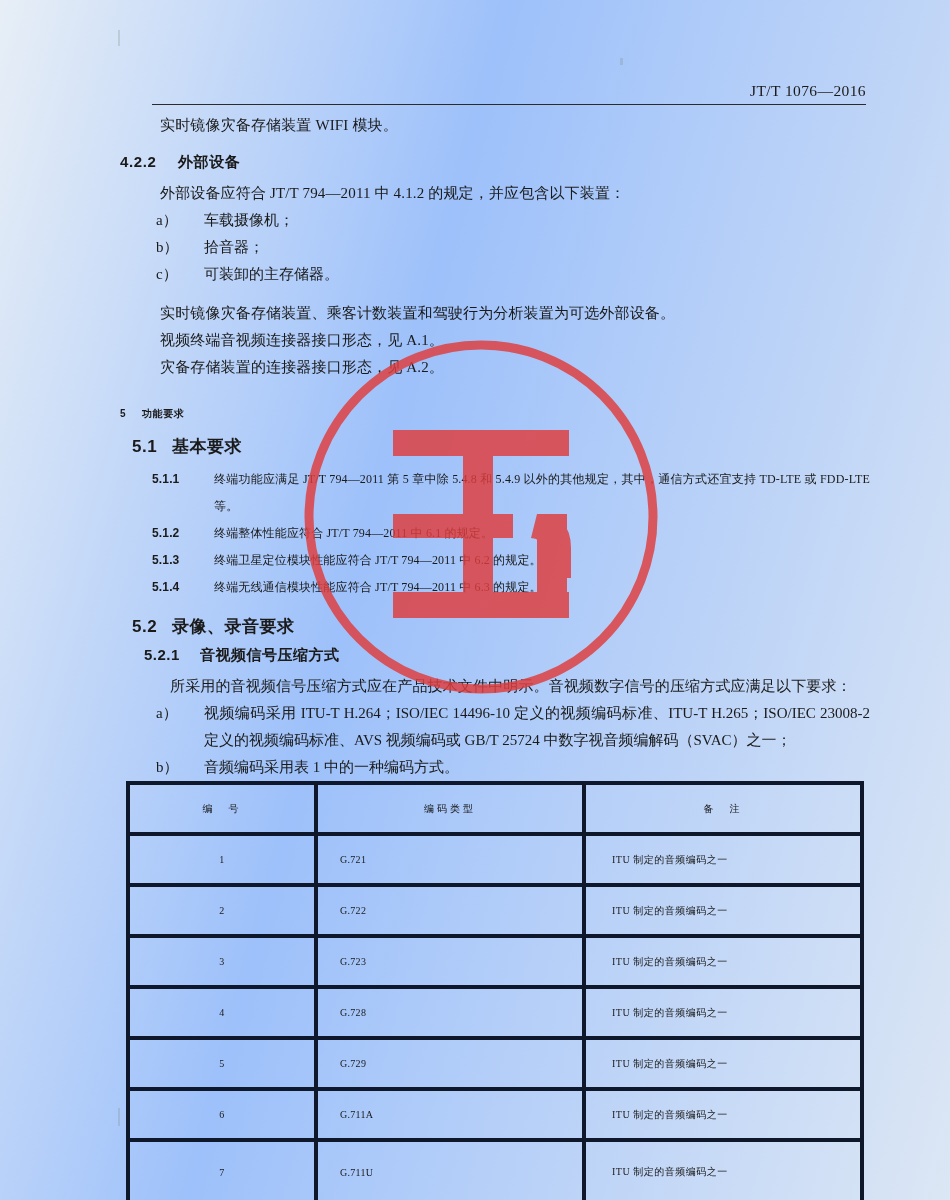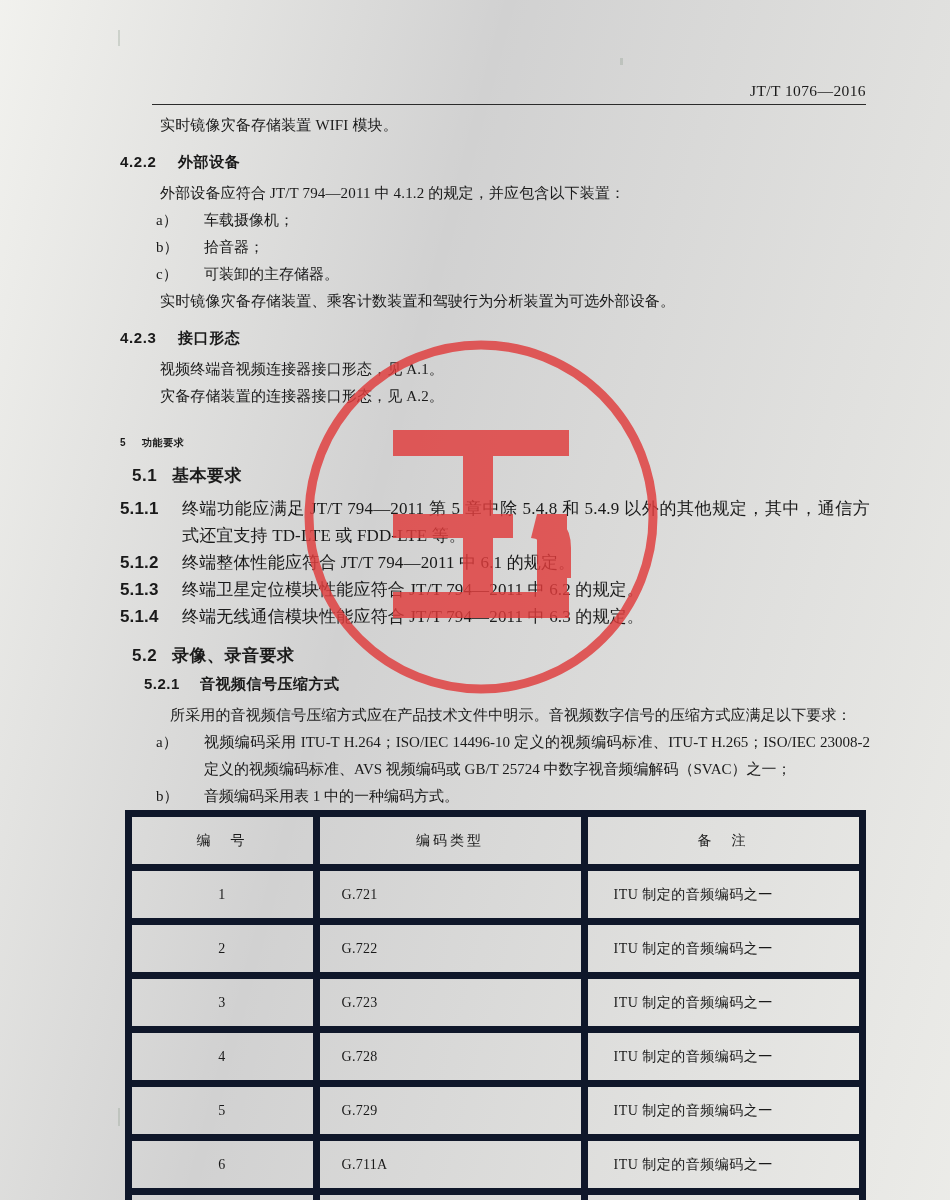--- a/index.html
+++ b/index.html
@@ -9,21 +9,21 @@
   }
   body {
     font-family: "Liberation Serif", serif;
     color: #1a1a1a;
   }
   .page {
     position: relative;
     width: 950px;
     height: 1200px;
     margin: 0 auto;
-    background: #a3a3a3;
+    background: #3b82f6;
     overflow: hidden;
   }
   
   .page::before {
     content: "";
     position: absolute;
     inset: 0;
     background: linear-gradient(105deg, rgba(250,250,246,0.9), rgba(255,255,255,0.5) 40%, rgba(248,248,244,0.85));
     pointer-events: none;
     z-index: 0;
@@ -100,24 +100,25 @@
   .h4 .num { display: inline-block; min-width: 56px; }
 
   .para {
     font-size: 15px;
     line-height: 27px;
     text-align: justify;
     letter-spacing: 0.15px;
   }
   .para.ind { text-indent: 32px; }
   .numpara {
-    font-size: 17px;
+    font-size: 12px;
     line-height: 27px;
     letter-spacing: 0.15px;
     display: flex;
+    margin-left: 32px;
   }
   .numpara .nlab {
     flex: 0 0 62px;
     font-family: "Liberation Sans", sans-serif;
     font-weight: bold;
   }
   .numpara .ntxt { flex: 1; text-align: justify; }
 
   .listitem {
     display: flex;
@@ -137,22 +138,22 @@
     letter-spacing: 1px;
     margin: 18px 0 8px 0;
   }
   table.audio {
     border-collapse: collapse;
     width: 734px;
     margin: 0 auto;
     table-layout: fixed;
   }
   table.audio th, table.audio td {
-    border: 7px solid #0f172a;
-    font-size: 14px;
+    border: 4px solid #0f172a;
+    font-size: 10px;
     text-align: center;
     padding: 7px;
     height: 33px;
     letter-spacing: 0.5px;
   }
   table.audio th {
     font-family: "Liberation Sans", sans-serif;
     font-weight: normal;
     letter-spacing: 3px;
   }
@@ -220,25 +221,22 @@
       </div>
       <div class="listitem">
         <span class="mk">b）</span>
         <span class="tx">拾音器；</span>
       </div>
       <div class="listitem">
         <span class="mk">c）</span>
         <span class="tx">可装卸的主存储器。</span>
       </div>
 
-      <p class="para" style="padding-left:40px;">实时镜像灾备存储装置、乘客计数装置和驾驶行为分析装置为可选外部设备。</p>
-
-      <div class="h3">
-        <span class="num">4.2.3</span><span>接口形态</span>
-      </div>
+      <p class="para" style="padding-left:40px;margin-top:12px;">实时镜像灾备存储装置、乘客计数装置和驾驶行为分析装置为可选外部设备。</p>
+
       <p class="para" style="padding-left:40px;">视频终端音视频连接器接口形态，见 A.1。</p>
       <p class="para" style="padding-left:40px;">灾备存储装置的连接器接口形态，见 A.2。</p>
 
       <div class="h2" style="margin-top:26px;">
         <span class="num">5</span><span>功能要求</span>
       </div>
 
       <div class="h3b">
         <span class="num">5.1</span><span>基本要求</span>
       </div>

